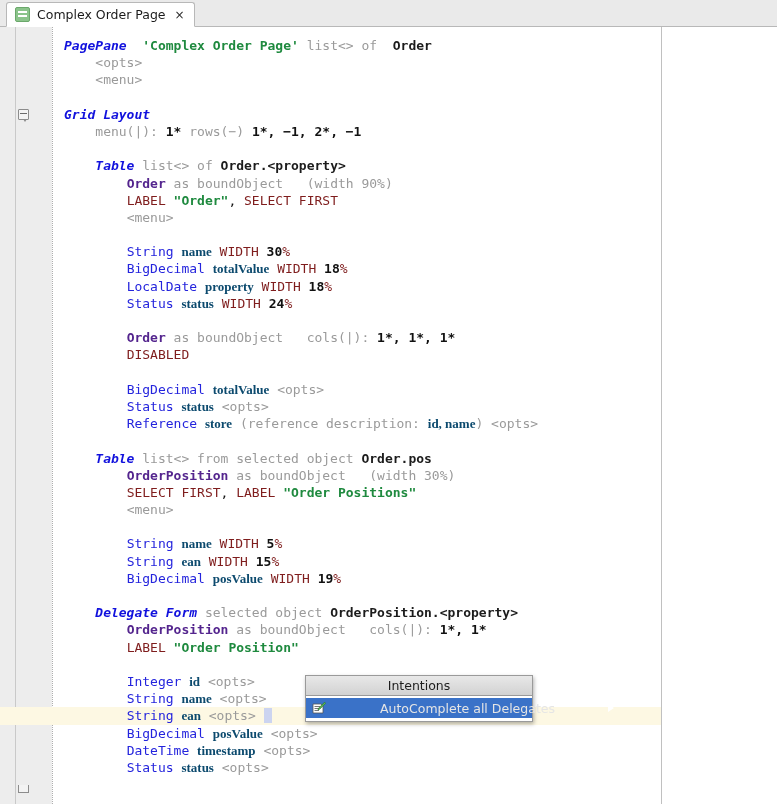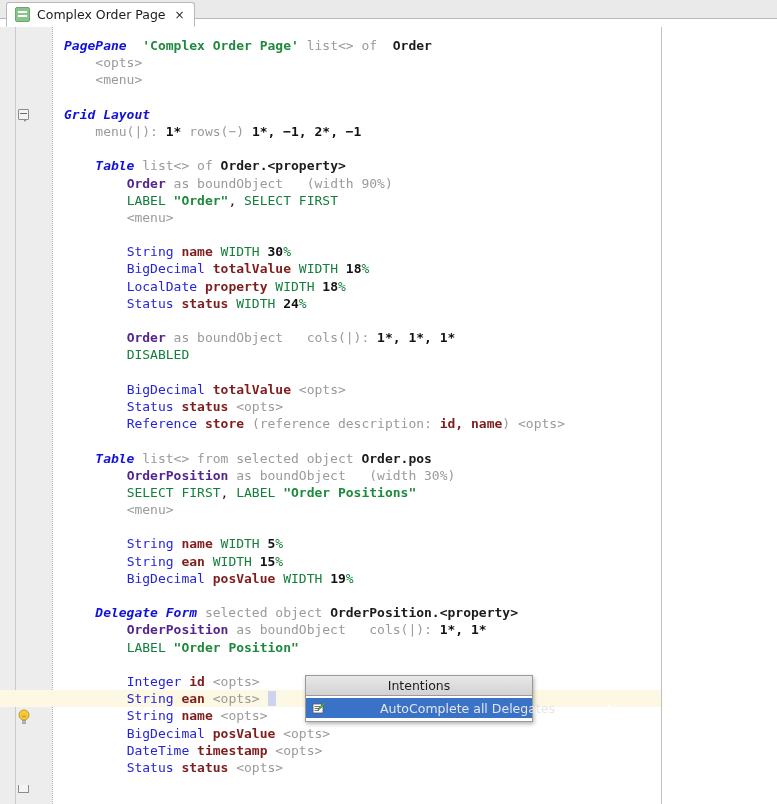--- a/index.html
+++ b/index.html
@@ -12,21 +12,21 @@
     height: 804px;
     font-family: "DejaVu Sans", sans-serif;
     overflow: hidden;
     position: relative;
   }
 
   
   #tabbar {
     position: absolute;
     left: 0; top: 0;
-    width: 777px; height: 19px;
+    width: 777px; height: 27px;
     background: #eaeaea;
     border-bottom: 1px solid #b8b8b8;
     box-sizing: border-box;
   }
   .tab {
     position: absolute;
     left: 6px; top: 2px;
     height: 25px;
     display: flex;
     align-items: center;
@@ -179,22 +179,22 @@
     vertical-align: -3px;
   }
 
   
   .t-elem   { color: #1111dd; font-weight: bold; font-style: italic; }
   .t-str    { color: #1f8a3f; font-weight: bold; }
   .t-dim    { color: #9a9a9a; }
   .t-key    { color: #1c1c1c; font-weight: bold; }
   .t-type   { color: #2424dd; }
   .t-cls    { color: #54258e; font-weight: bold; }
-  .t-kw     { color: #15803d; }
-  .t-prop   { color: #7f1d1d; font-weight: bold; }
+  .t-kw     { color: #7f1d1d; }
+  .t-prop   { color: #0c4a6e; font-weight: bold; font-family: Liberation Serif, serif; }
   .t-plain  { color: #111111; }
   .t-num    { color: #111111; font-weight: bold; }
 
   
   #intentions {
     position: absolute;
     left: 305px; top: 675px;
     width: 228px;
     background: #ffffff;
     border: 1px solid #9a9a9a;
@@ -299,22 +299,22 @@
       <div class="line"><span></span></div>
       <div class="line"><span>        </span><span class="t-type">String</span><span class="t-plain"> </span><span class="t-prop">name</span><span class="t-plain"> </span><span class="t-kw">WIDTH</span><span class="t-plain"> </span><span class="t-num">5</span><span class="t-kw">%</span></div>
       <div class="line"><span>        </span><span class="t-type">String</span><span class="t-plain"> </span><span class="t-prop">ean</span><span class="t-plain"> </span><span class="t-kw">WIDTH</span><span class="t-plain"> </span><span class="t-num">15</span><span class="t-kw">%</span></div>
       <div class="line"><span>        </span><span class="t-type">BigDecimal</span><span class="t-plain"> </span><span class="t-prop">posValue</span><span class="t-plain"> </span><span class="t-kw">WIDTH</span><span class="t-plain"> </span><span class="t-num">19</span><span class="t-kw">%</span></div>
       <div class="line"><span></span></div>
       <div class="line"><span>    </span><span class="t-elem">Delegate Form</span><span class="t-plain"> </span><span class="t-dim">selected object </span><span class="t-key">OrderPosition.&lt;property&gt;</span></div>
       <div class="line"><span>        </span><span class="t-cls">OrderPosition</span><span class="t-plain"> </span><span class="t-dim">as boundObject   cols(|): </span><span class="t-num">1*, 1*</span></div>
       <div class="line"><span>        </span><span class="t-kw">LABEL </span><span class="t-str">"Order Position"</span></div>
       <div class="line"><span></span></div>
       <div class="line"><span>        </span><span class="t-type">Integer</span><span class="t-plain"> </span><span class="t-prop">id</span><span class="t-plain"> </span><span class="t-dim">&lt;opts&gt;</span></div>
+      <div class="line"><span>        </span><span class="t-type">String</span><span class="t-plain"> </span><span class="t-prop">name</span><span class="t-plain"> </span><span class="t-dim">&lt;opts&gt;</span></div>
       <div class="line hl"><span>        </span><span class="t-type">String</span><span class="t-plain"> </span><span class="t-prop">ean</span><span class="t-plain"> </span><span class="t-dim">&lt;opts&gt;</span><span class="t-plain"> </span><span class="caret"></span></div>
-      <div class="line"><span>        </span><span class="t-type">String</span><span class="t-plain"> </span><span class="t-prop">name</span><span class="t-plain"> </span><span class="t-dim">&lt;opts&gt;</span></div>
       <div class="line"><span>        </span><span class="t-type">BigDecimal</span><span class="t-plain"> </span><span class="t-prop">posValue</span><span class="t-plain"> </span><span class="t-dim">&lt;opts&gt;</span></div>
       <div class="line"><span>        </span><span class="t-type">DateTime</span><span class="t-plain"> </span><span class="t-prop">timestamp</span><span class="t-plain"> </span><span class="t-dim">&lt;opts&gt;</span></div>
       <div class="line"><span>        </span><span class="t-type">Status</span><span class="t-plain"> </span><span class="t-prop">status</span><span class="t-plain"> </span><span class="t-dim">&lt;opts&gt;</span></div>
     </div>
 </div>
 
 <div id="intentions">
   <div id="intentions-title">Intentions</div>
   <div id="intentions-list">
       <div class="intent-item selected">

